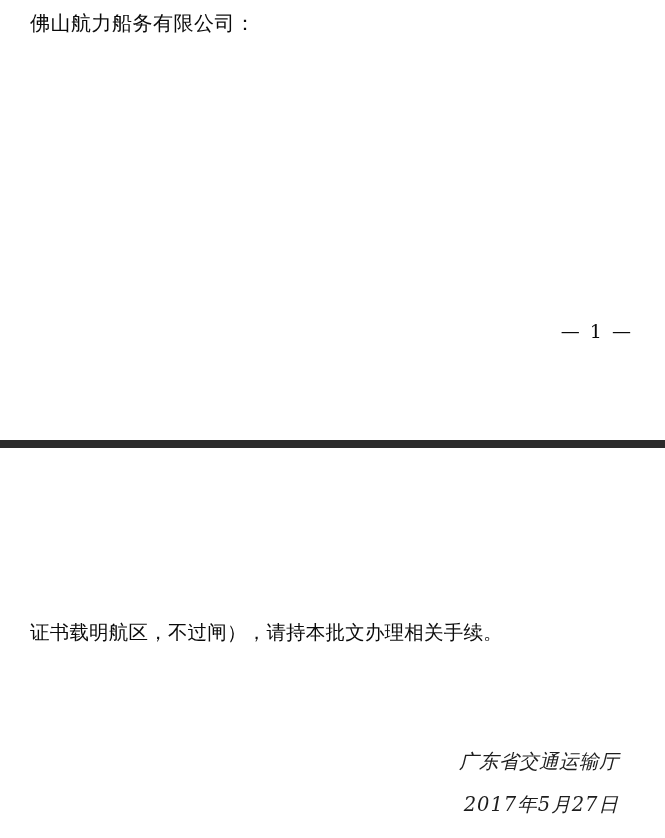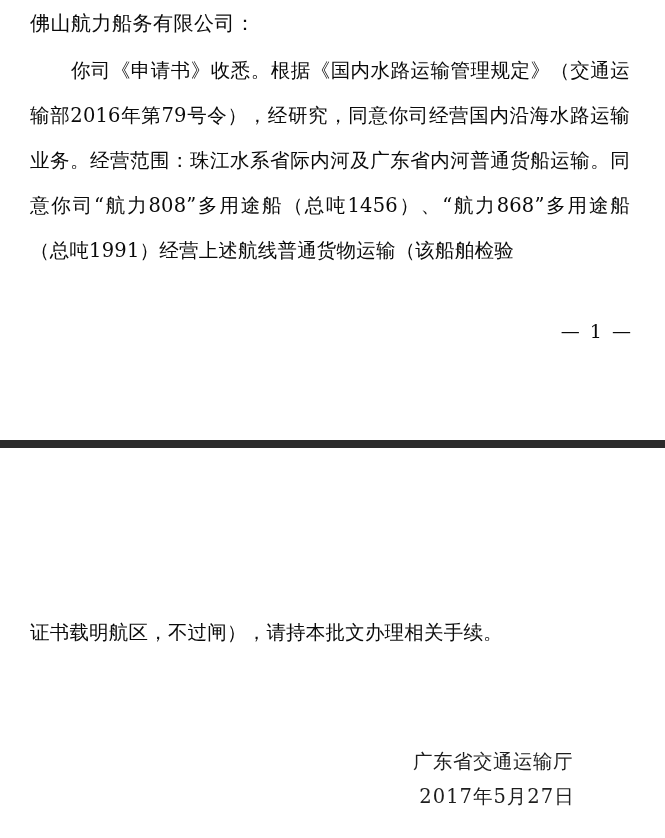--- a/index.html
+++ b/index.html
@@ -87,47 +87,47 @@
     font-size: 19.5px;
     line-height: 45px;
     letter-spacing: 0.2px;
   }
 
   
   .sig-block {
     position: absolute;
     right: 46px;
     top: 300px;
-    text-align: center;
+    text-align: right;
     width: 260px;
+    font-style: italic;
   }
   .sig-org {
     font-size: 19.5px;
     letter-spacing: 0.5px;
     color: #1d1d1d;
     margin-left: 8px;
   }
   .sig-date {
     font-size: 19.5px;
     letter-spacing: 1px;
     color: #1d1d1d;
-    margin-top: 8px;
+    margin-top: 16px;
     margin-left: 16px;
   }
 </style>
 </head>
 <body>
 
 <div class="page">
 
   <div class="page-top">
 
     <div class="addressee">佛山航力船务有限公司：</div>
 
-    <div class="body-text">你司《申请书》收悉。根据《国内水路运输管理规定》（交通运输部2016年第79号令），经研究，同意你司经营国内沿海水路运输业务。经营范围：珠江水系省际内河及广东省内河普通货船运输。同意你司“航力808”多用途船（总吨1456）、“航力868”多用途船（总吨1991）经营上述航线普通货物运输（该船舶检验</div>
 
     <div class="page-number">— 1 —</div>
   </div>
 
   <div class="page-gap"></div>
 
   <div class="page-bottom">
 
     <div class="cont-text">证书载明航区，不过闸），请持本批文办理相关手续。</div>
 

